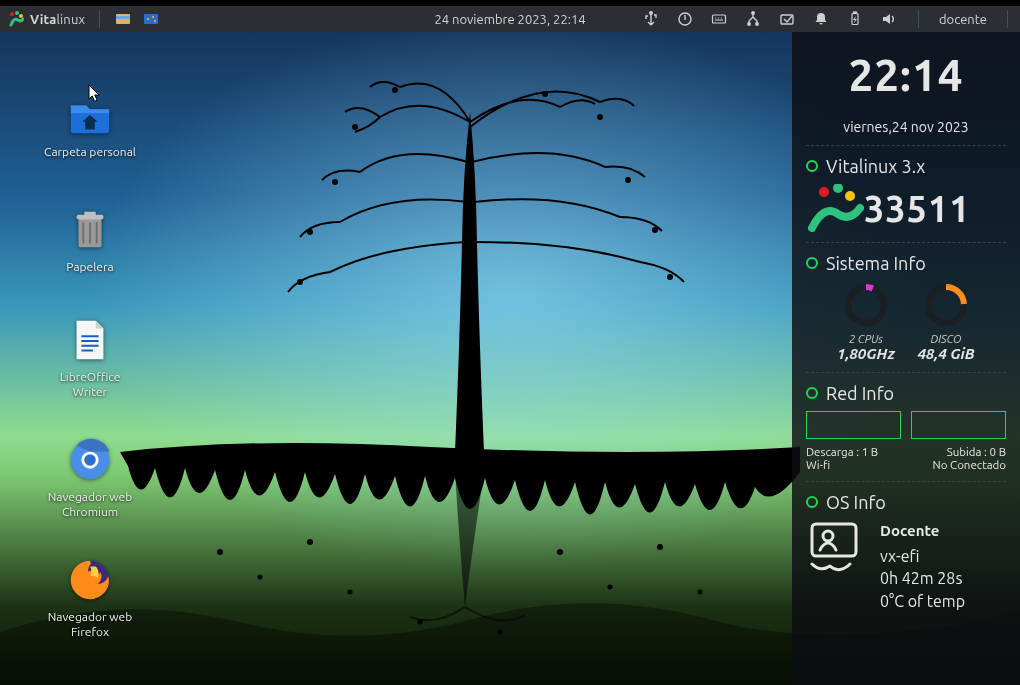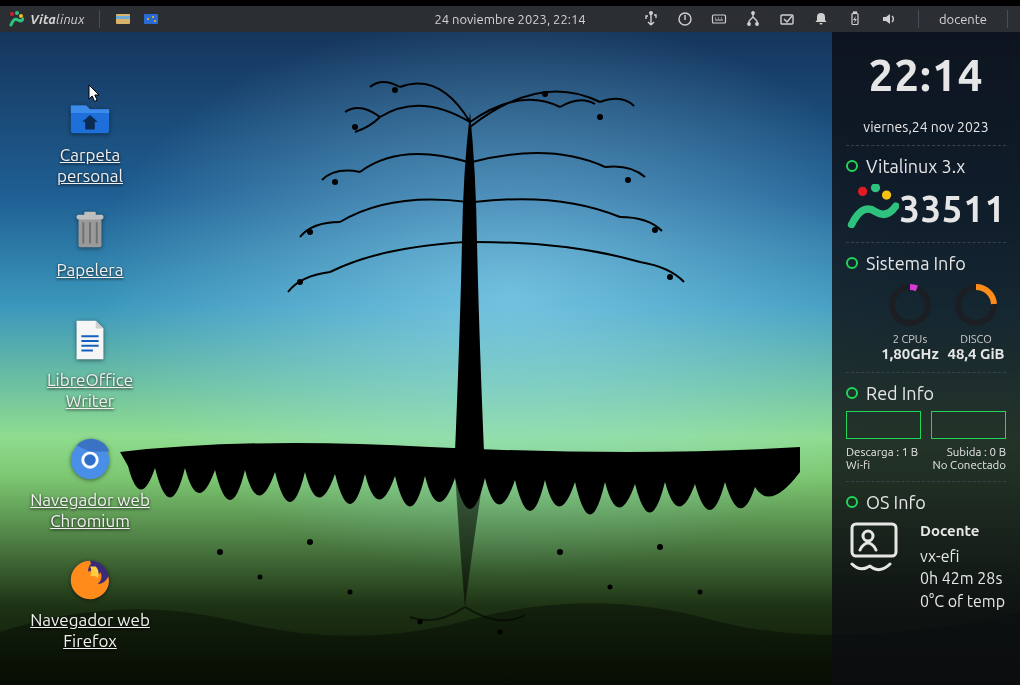--- a/index.html
+++ b/index.html
@@ -13,21 +13,21 @@
   .panel {
     position: absolute; top: 6px; left: 0; right: 0; height: 26px;
     background: #2b2f34; display: flex; align-items: center;
     font-size: 13px; color: #d4d4d4;
     padding: 0 8px;
     gap: 10px;
   }
   .panel .brand { display: flex; align-items: center; gap: 6px; cursor: pointer; }
   .panel .brand-logo { width: 16px; height: 16px; position: relative; }
   .panel .brand-logo svg { width: 16px; height: 16px; }
-  .panel .brand-text { font-weight: 400; letter-spacing: .2px; font-style: italic; }
+  .panel .brand-text { font-weight: 400; letter-spacing: .2px; }
   .panel .brand-text b { font-weight: 700; }
   .panel .v-sep { width: 1px; height: 18px; background: #4a4f55; margin: 0 4px; }
   .panel .tray-icon { width: 18px; height: 18px; display: flex; align-items: center; justify-content: center; cursor: pointer; }
   .panel .tray-icon svg { width: 16px; height: 16px; }
   .panel .clock { margin-left: auto; margin-right: auto; position: absolute; left: 0; right: 0; text-align: center; pointer-events: none; }
   .panel .clock span { pointer-events: auto; cursor: pointer; }
   .panel .right { margin-left: auto; display: flex; align-items: center; gap: 16px; }
   .panel .user { font-size: 13px; }
 
   
@@ -38,41 +38,41 @@
       linear-gradient(#15355c 0%, #1f5f93 25%, #3b97bc 42%, #8fdc8f 62%, #7dc872 68%, #1d3214 88%, #0b1406 100%);
     overflow: hidden;
   }
   .wallpaper-art { position: absolute; inset: 0; }
   .wallpaper-art svg { width: 100%; height: 100%; }
 
   
   .dicon { position: absolute; width: 120px; text-align: center; cursor: pointer; }
   .dicon .glyph { width: 46px; height: 46px; margin: 0 auto 6px; display: flex; align-items: center; justify-content: center; }
   .dicon .glyph svg { width: 46px; height: 46px; filter: drop-shadow(0 1px 2px rgba(0,0,0,.5)); }
-  .dicon .lbl { font-size: 17px; line-height: 1.25; color: #f0f0f0; text-shadow: 0 1px 3px rgba(0,0,0,.9); white-space: pre-line; text-decoration: underline; }
+  .dicon .lbl { font-size: 12px; line-height: 1.25; color: #f0f0f0; text-shadow: 0 1px 3px rgba(0,0,0,.9); white-space: pre-line; }
 
   .cursor-arrow { position: absolute; width: 14px; height: 20px; }
 
   
   .conky {
-    position: absolute; top: 0; right: 0; bottom: 0; width: 188px;
+    position: absolute; top: 0; right: 0; bottom: 0; width: 228px;
     background: rgba(12, 14, 18, .82);
     padding: 18px 14px 10px;
     color: #e6e6e6; font-size: 13px;
   }
   .conky .bigclock { text-align: center; }
   .conky .bigclock .time { font-size: 44px; font-weight: 700; letter-spacing: 1px; }
   .conky .bigclock .date { font-size: 14px; margin-top: 20px; }
   .conky hr { border: none; border-top: 1px dashed #3b4148; margin: 10px 0; }
   .conky .section-head { display: flex; align-items: center; gap: 8px; font-size: 18px; margin-bottom: 8px; }
   .conky .bullet { width: 12px; height: 12px; border: 2px solid #1fd65a; border-radius: 50%; flex: 0 0 auto; }
   .conky .vx-row { display: flex; align-items: center; }
   .conky .vx-logo { width: 58px; height: 48px; }
   .conky .vx-num { font-size: 36px; font-weight: 700; letter-spacing: 1px; }
-  .conky .gauges { display: flex; justify-content: flex-end; gap: 6px; }
+  .conky .gauges { display: flex; justify-content: center; gap: 20px; font-style: italic; }
   .conky .gauge { width: 60px; text-align: center; }
   .conky .ring { width: 48px; height: 48px; margin: 0 auto 4px; }
   .conky .glabel { font-size: 11px; color: #cfcfcf; }
   .conky .gval   { font-size: 15px; font-weight: 700; }
   .conky .netboxes { display: flex; gap: 10px; margin-bottom: 6px; }
   .conky .netbox { flex: 1; height: 28px; border: 1px solid #1fd65a; }
   .conky .netrow { display: flex; justify-content: space-between; font-size: 11.5px; }
   .conky .osrow { display: flex; gap: 18px; align-items: flex-start; }
   .conky .osicon { width: 56px; height: 52px; }
   .conky .osinfo div { font-size: 16px; line-height: 1.4; }

